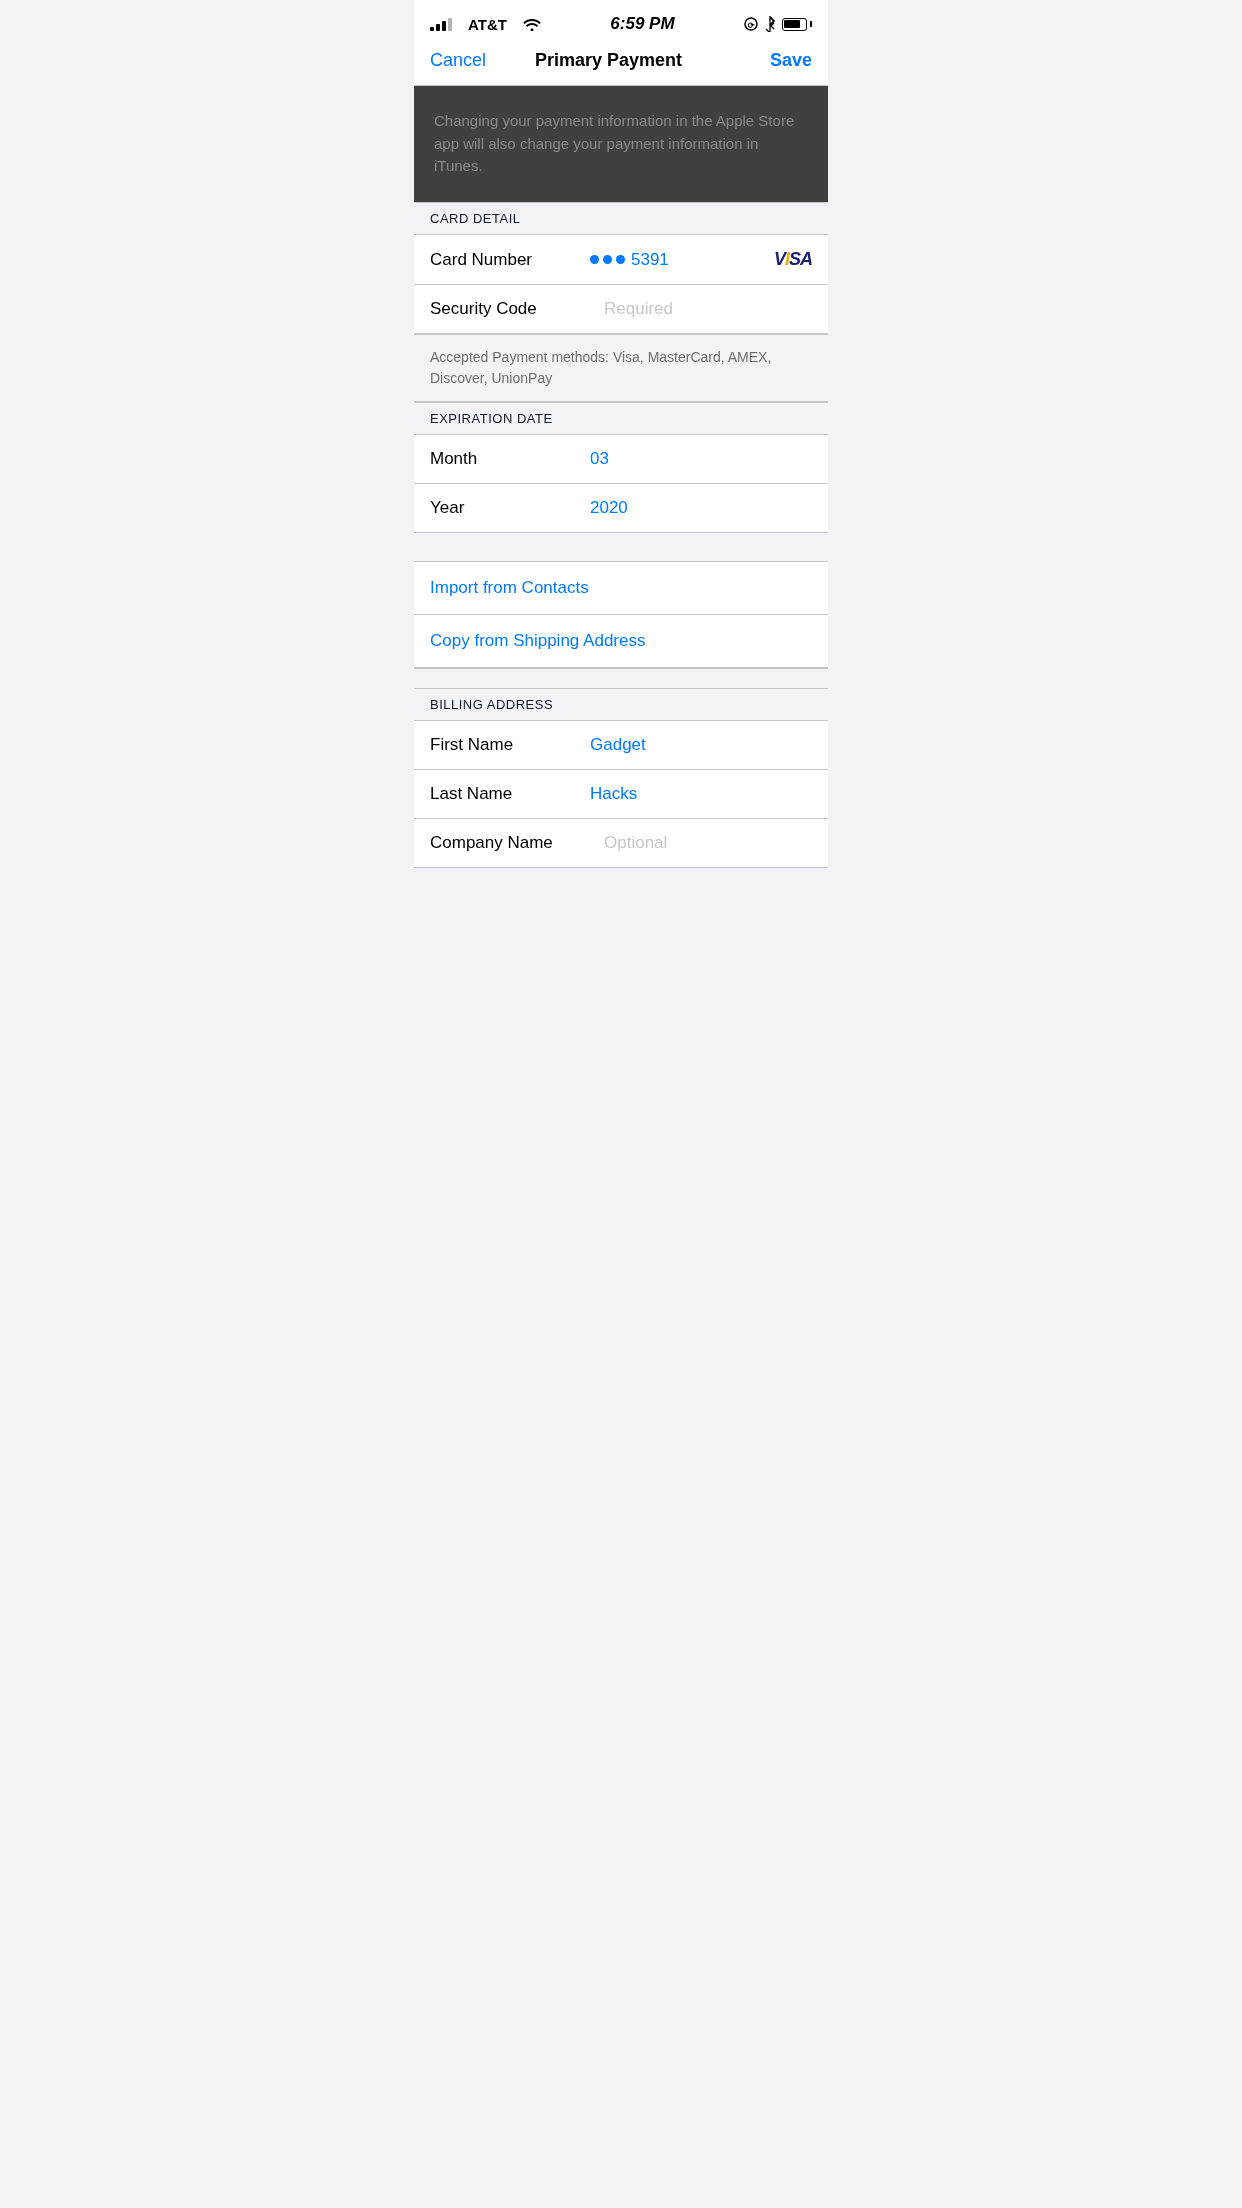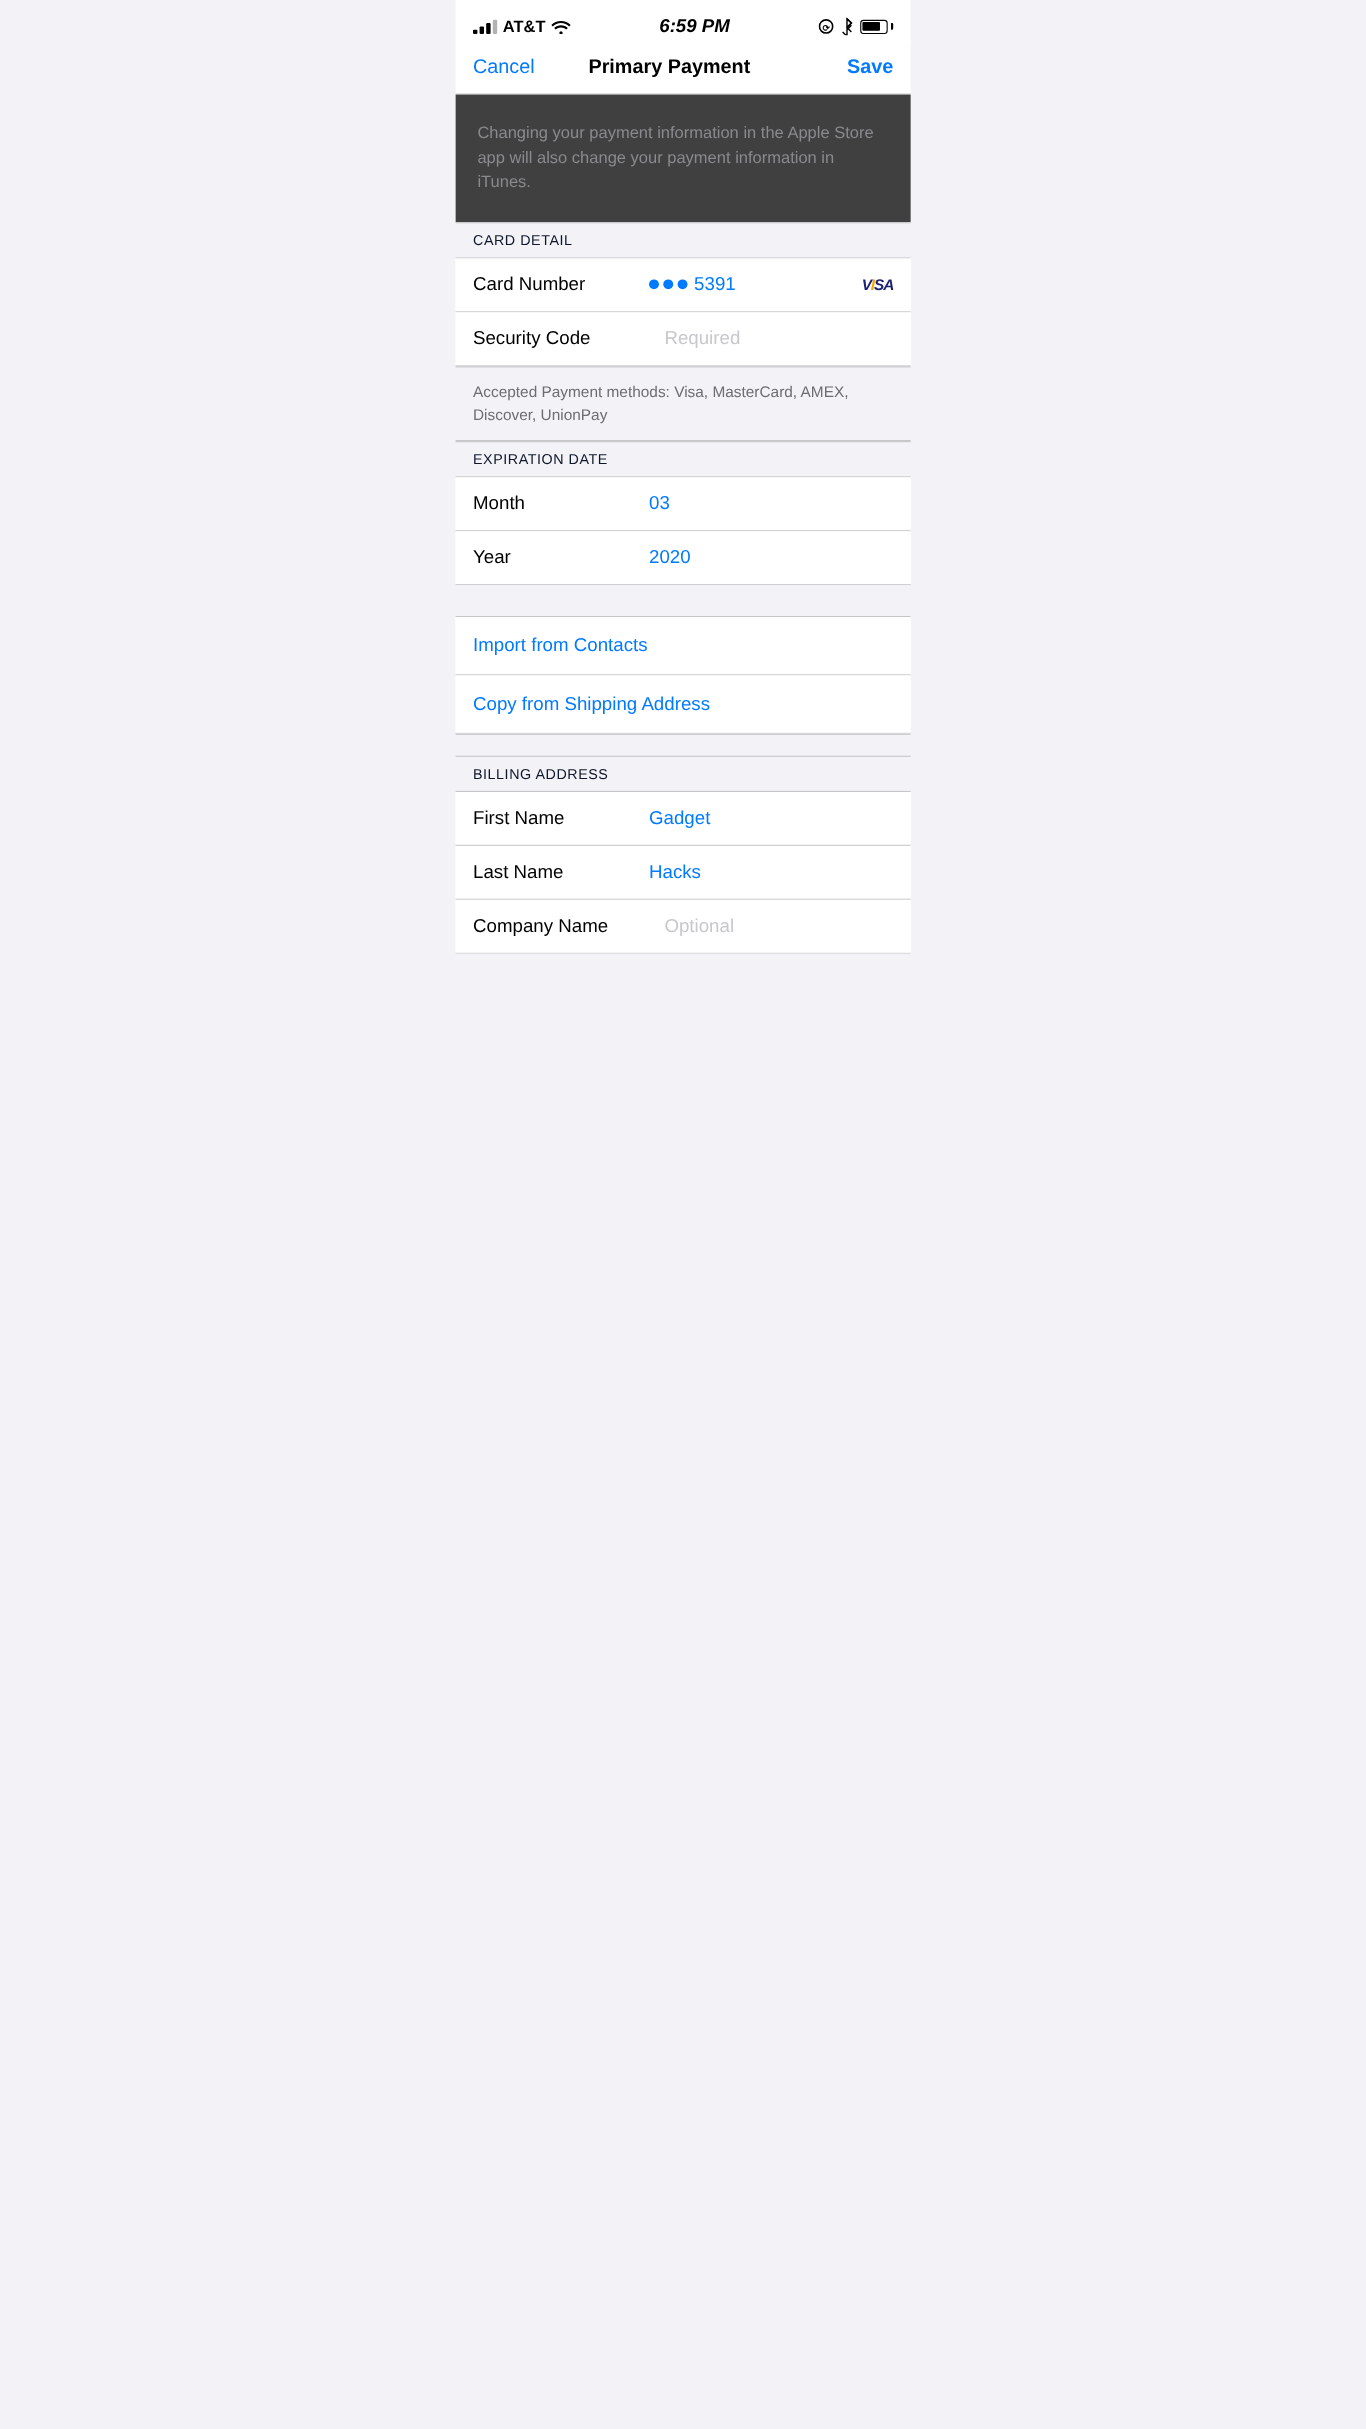--- a/index.html
+++ b/index.html
@@ -17,21 +17,21 @@
     
     .status-bar {
       background: #fff;
       display: flex;
       justify-content: space-between;
       align-items: center;
       padding: 14px 16px 8px;
       font-size: 15px;
       font-weight: 600;
     }
-    .status-left { display: flex; align-items: center; gap: 5px; }
+    .status-left { display: flex; align-items: center; gap: 16px; }
     .status-center { font-size: 17px; font-weight: 600; font-style: italic; }
     .status-right { display: flex; align-items: center; gap: 6px; }
 
     
     .signal-bars { display: flex; align-items: flex-end; gap: 2px; }
     .signal-bars span {
       background: #000;
       width: 4px;
       border-radius: 1px;
     }
@@ -285,21 +285,21 @@
     <span class="form-label">Card Number</span>
     <div class="card-number-display">
       <div class="dots">
         <div class="dot"></div>
         <div class="dot"></div>
         <div class="dot"></div>
       </div>
       <span class="card-last4">5391</span>
     </div>
     <span class="visa-logo">
-      <span style="color:#1a1f71; font-style:italic; font-weight:900; font-size:14px; letter-spacing:-1px;">V<span style="color:#f7a800;">I</span>SA</span>
+      <span style="color:#1a1f71; font-style:italic; font-weight:900; font-size:18px; letter-spacing:-1px;">V<span style="color:#f7a800;">I</span>SA</span>
     </span>
   </div>
 
   <div class="form-row">
     <span class="form-label">Security Code</span>
     <span class="form-value-gray">Required</span>
   </div>
 </div>
 
 <div class="accepted-note">Accepted Payment methods: Visa, MasterCard, AMEX, Discover, UnionPay</div>

